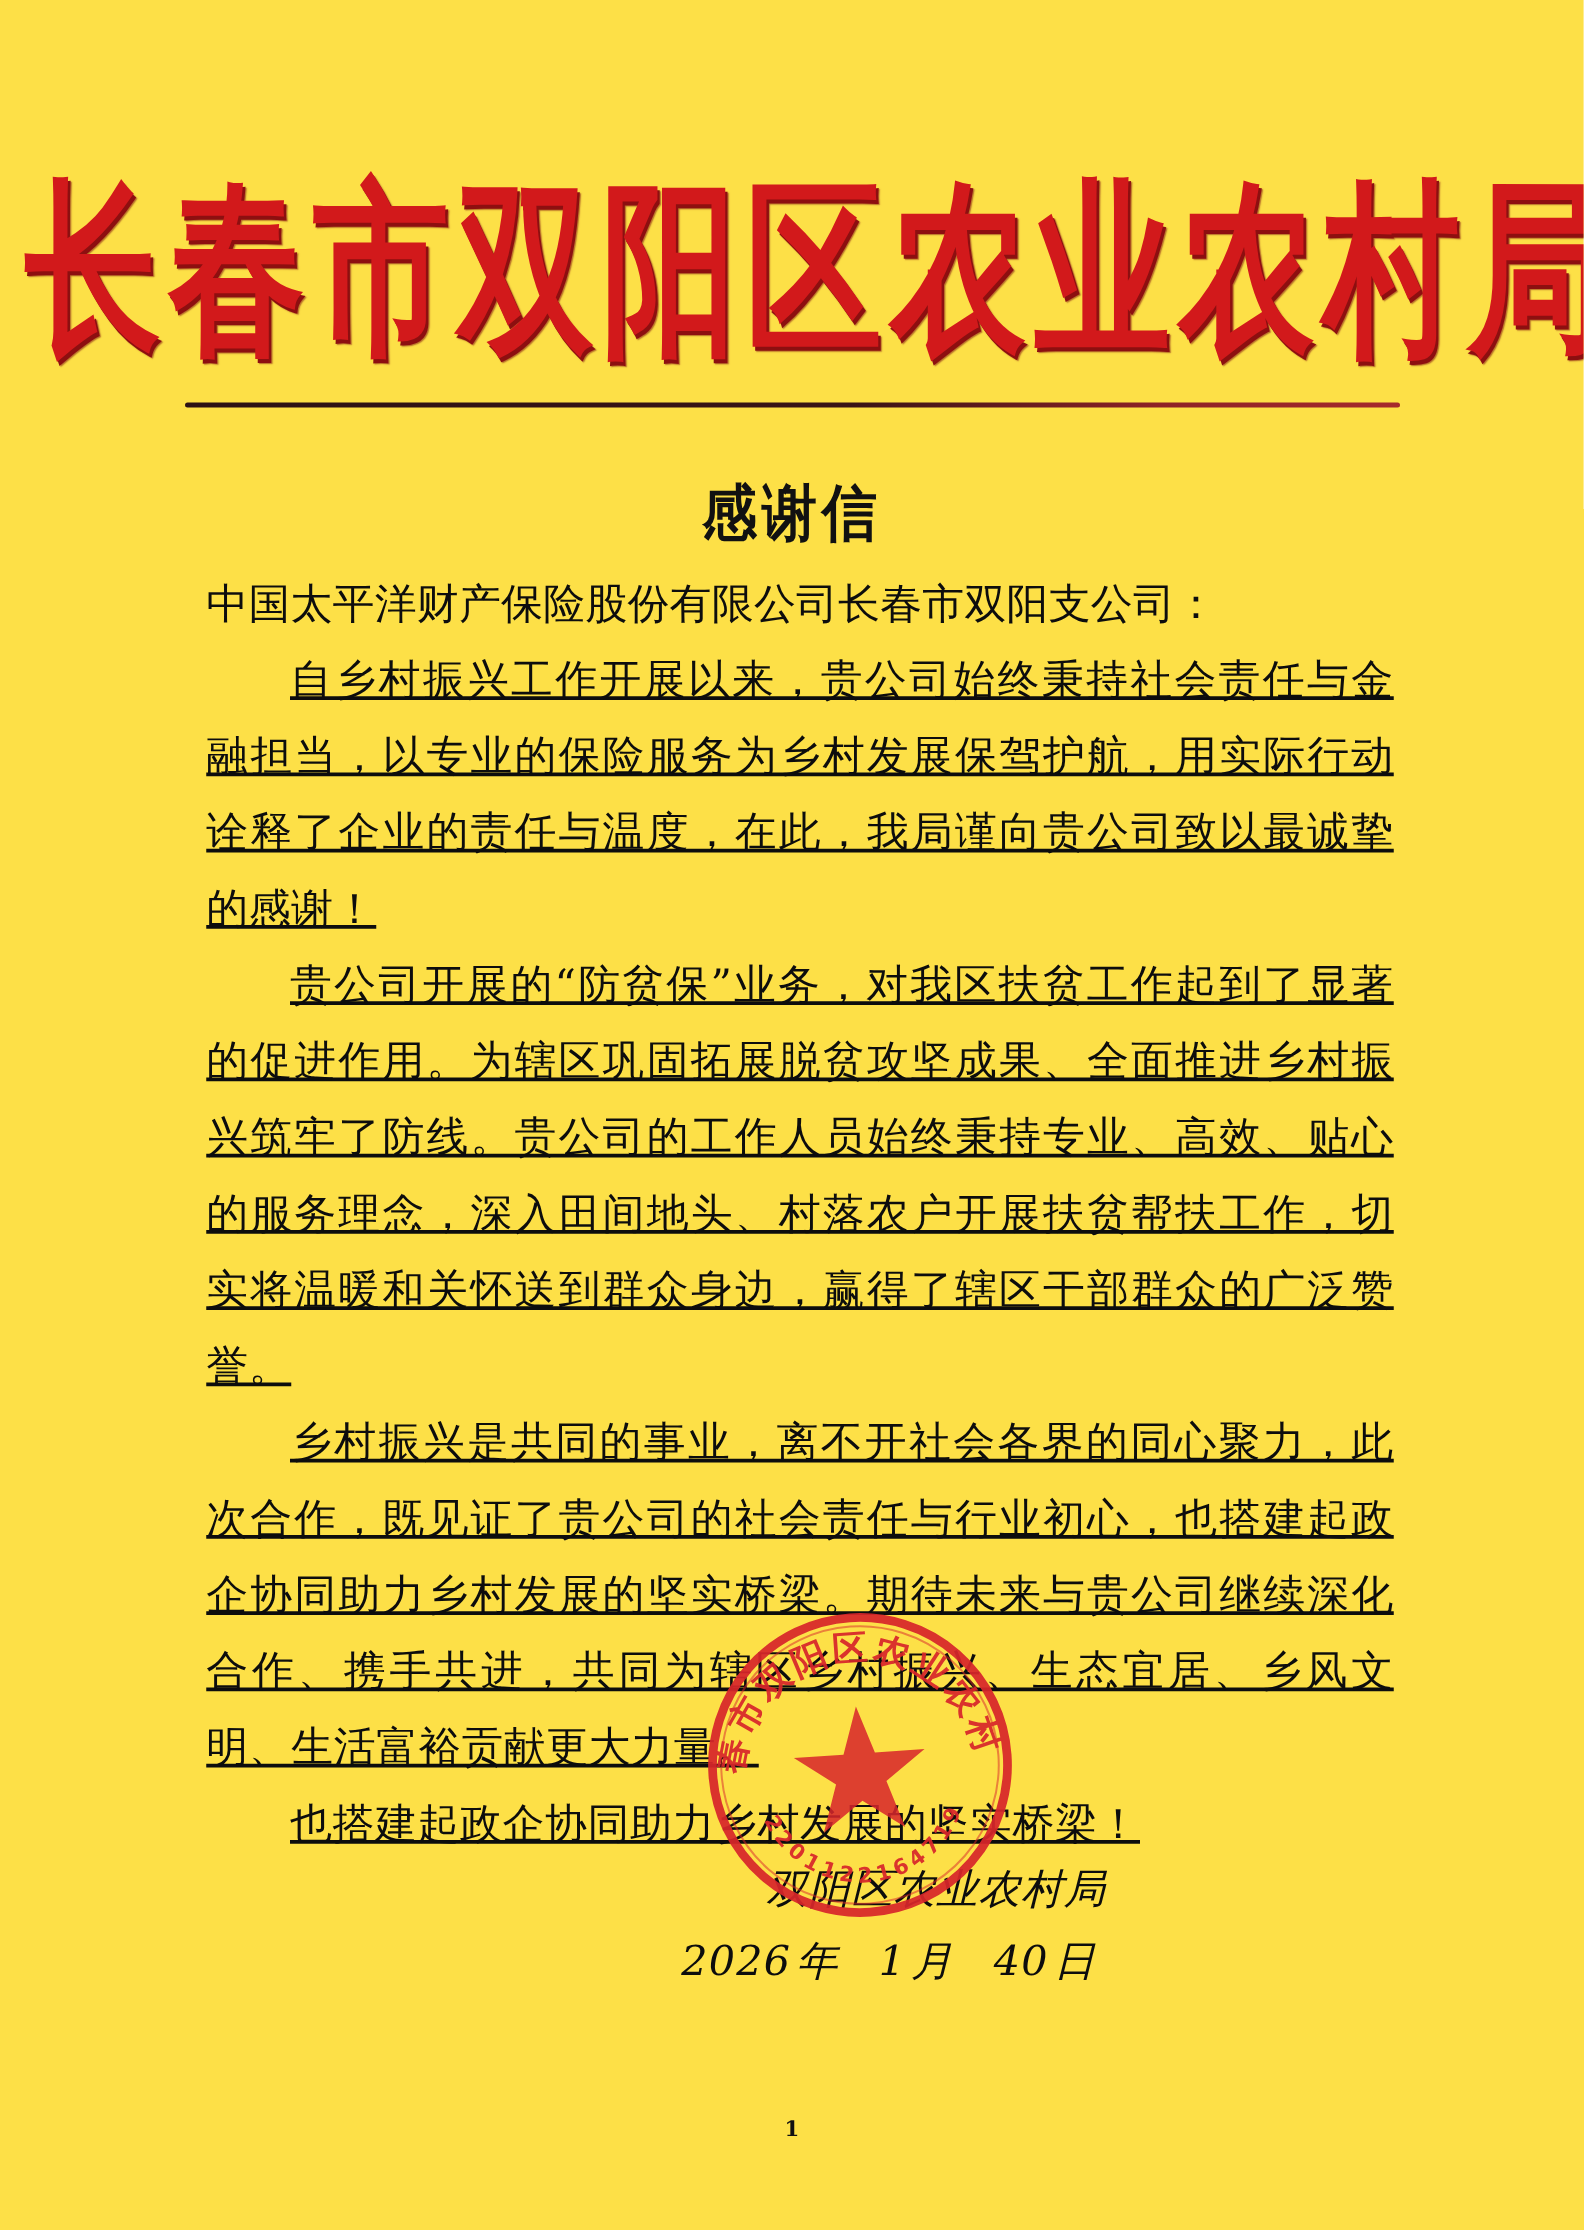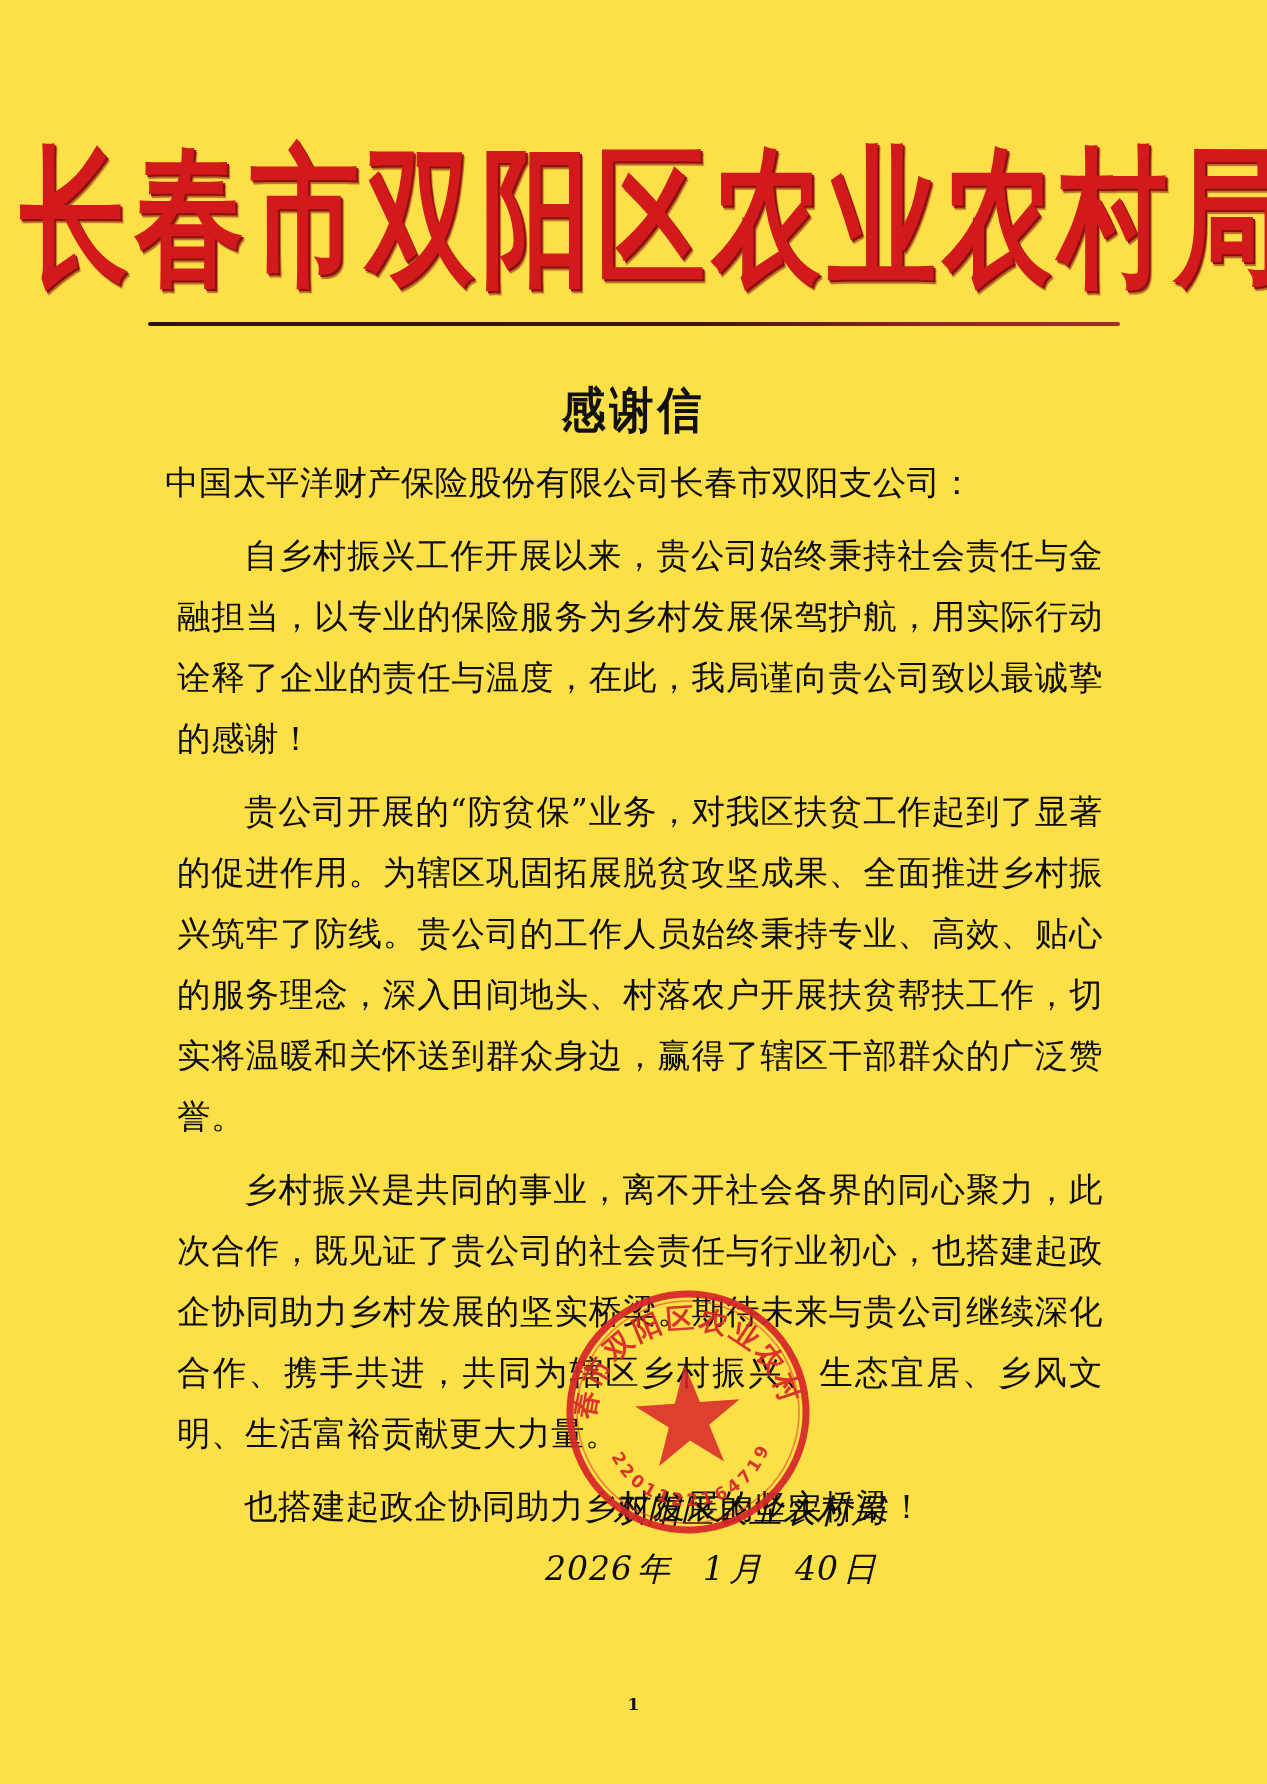--- a/index.html
+++ b/index.html
@@ -82,22 +82,23 @@
     letter-spacing: 0.5px;
     text-align: justify;
     text-justify: inter-character;
   }
   .salutation {
     margin: 0 0 0 0;
     text-indent: 0;
     letter-spacing: 0.2px;
   }
   .para {
-    margin: 12px;
+    margin: 0;
     text-indent: 67px;
+    text-decoration: underline;
   }
 
   
   .sign-block {
     position: absolute;
     left: 0;
     top: 1482px;
     width: 1267px;
     font-family: "DejaVu Serif", serif;
     font-size: 33px;

